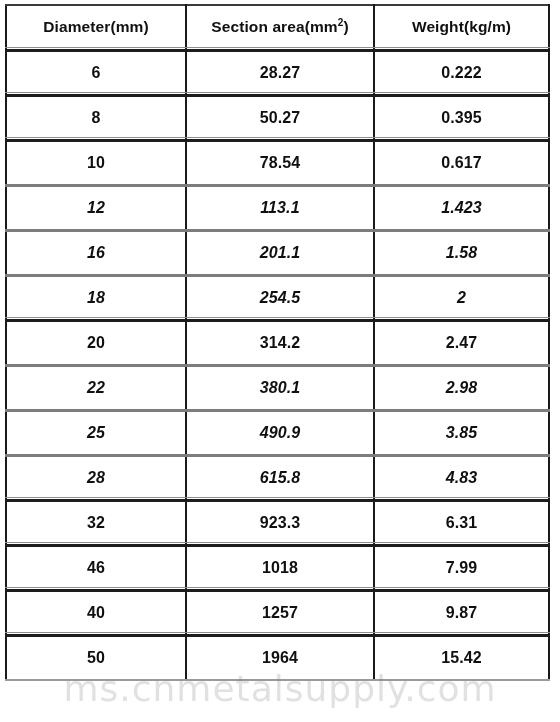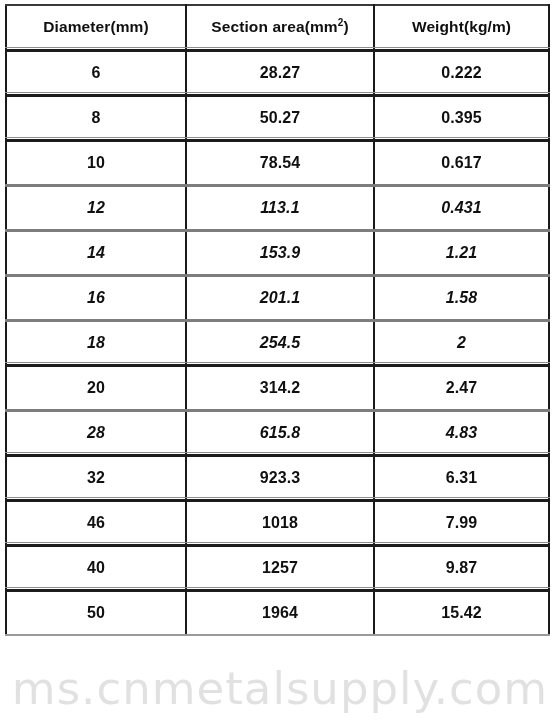--- a/index.html
+++ b/index.html
@@ -101,21 +101,21 @@
   #watermark {
     position: absolute;
     left: 0;
     top: 664px;
     width: 560px;
     height: 48px;
     display: flex;
     align-items: center;
     justify-content: center;
     font-family: "DejaVu Sans", sans-serif;
-    font-size: 45px;
+    font-size: 36px;
     font-weight: 400;
     letter-spacing: 1px;
     color: rgba(120, 120, 120, 0.22);
     white-space: nowrap;
     pointer-events: none;
     user-select: none;
   }
 </style>
 </head>
 <body>
@@ -153,43 +153,48 @@
           <td>0.395</td>
         </tr>
         <tr>
           <td>10</td>
           <td>78.54</td>
           <td>0.617</td>
         </tr>
         <tr class="rule-gray">
           <td>12</td>
           <td>113.1</td>
-          <td>0.431</td>
-        </tr>
-        <tr class="rule-gray">
-          <td>14</td>
-          <td>153.9</td>
-          <td>1.21</td>
+          <td>1.423</td>
         </tr>
         <tr class="rule-gray">
           <td>16</td>
           <td>201.1</td>
           <td>1.58</td>
         </tr>
         <tr class="rule-gray">
           <td>18</td>
           <td>254.5</td>
           <td>2</td>
         </tr>
         <tr>
           <td>20</td>
           <td>314.2</td>
           <td>2.47</td>
         </tr>
         <tr class="rule-gray">
+          <td>22</td>
+          <td>380.1</td>
+          <td>2.98</td>
+        </tr>
+        <tr class="rule-gray">
+          <td>25</td>
+          <td>490.9</td>
+          <td>3.85</td>
+        </tr>
+        <tr class="rule-gray">
           <td>28</td>
           <td>615.8</td>
           <td>4.83</td>
         </tr>
         <tr>
           <td>32</td>
           <td>923.3</td>
           <td>6.31</td>
         </tr>
         <tr>

